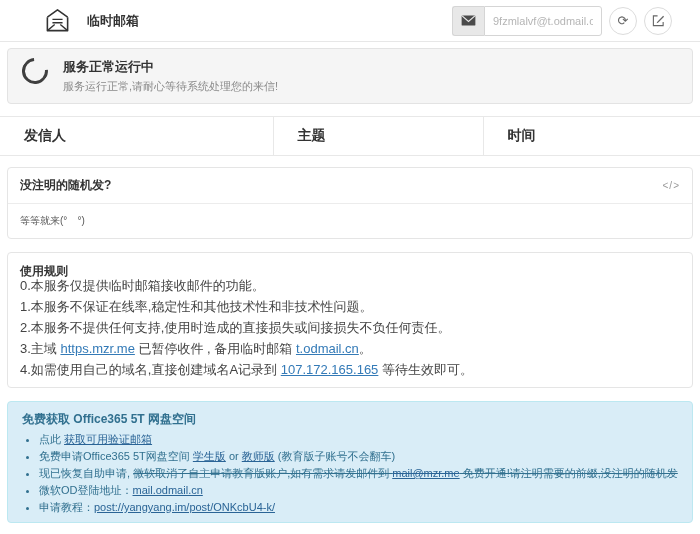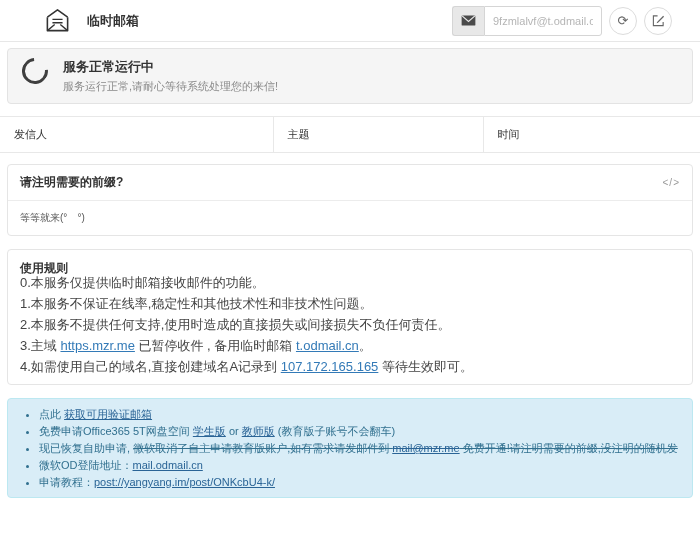--- a/index.html
+++ b/index.html
@@ -25,22 +25,22 @@
   
   .status-box { margin:6px 7px 0; background:#f5f5f5; border:1px solid #e3e3e3;
     border-radius:4px; padding:9px 14px; display:flex; align-items:flex-start; gap:15px; }
   .spinner { width:26px; height:26px; border-radius:50%; border:3px solid #3f3f3f;
     border-top-color:transparent; transform:rotate(40deg); flex:none; }
   .status-title { font-size:13px; font-weight:bold; color:#333; }
   .status-sub { font-size:11px; color:#8a8a8a; margin-top:3px; }
 
   
   table.mail { width:100%; border-collapse:collapse; margin-top:12px; }
-  table.mail th { font-size:11px; font-weight:normal; color:#333; text-align:left;
-    padding:10px 14px; border-top:1px solid #e8e8e8; border-bottom:1px solid #e8e8e8; }
+  table.mail th { font-size:14px; font-weight:bold; color:#333; text-align:left;
+    padding:10px 24px; border-top:1px solid #e8e8e8; border-bottom:1px solid #e8e8e8; }
   table.mail th + th { border-left:1px solid #e8e8e8; }
   .col-sender { width:39%; } .col-subject { width:30%; } .col-time { width:31%; }
 
   
   .card { margin:11px 7px 0; border:1px solid #e5e5e5; border-radius:4px; background:#fff; }
   .card-header { padding:9px 12px; border-bottom:1px solid #ececec; display:flex;
     align-items:center; justify-content:space-between; }
   .card-title { font-size:12px; font-weight:bold; color:#333; }
   .code-glyph { font-size:10px; color:#9a9a9a; letter-spacing:1px; }
   .card-body { padding:10px 12px; font-size:10px; color:#555; }
@@ -117,36 +117,37 @@
     <tr>
       <th class="col-sender">发信人</th>
       <th class="col-subject">主题</th>
       <th class="col-time">时间</th>
     </tr>
   </thead>
 </table>
 
 <div class="card">
   <div class="card-header">
-    <span class="card-title">请注明需要的前缀?</span>
+    <span class="card-title">没注明的随机发?</span>
     <span class="code-glyph">&lt;/&gt;</span>
   </div>
   <div class="card-body">等等就来(°ゝ°)</div>
 </div>
 
 <div class="rules">
   <div class="rules-title">使用规则</div>
   <p>0.本服务仅提供临时邮箱接收邮件的功能。</p>
   <p>1.本服务不保证在线率,稳定性和其他技术性和非技术性问题。</p>
   <p>2.本服务不提供任何支持,使用时造成的直接损失或间接损失不负任何责任。</p>
   <p><span>3.主域 </span><a class="lnk">https.mzr.me</a><span> 已暂停收件 , 备用临时邮箱 </span><a class="lnk">t.odmail.cn</a><span>。</span></p>
   <p><span>4.如需使用自己的域名,直接创建域名A记录到 </span><a class="lnk">107.172.165.165</a><span> 等待生效即可。</span></p>
 </div>
 
 <div class="promo">
+  <div class="promo-title">免费获取 Office365 5T 网盘空间</div>
   <ul>
     <li><span>点此 </span><a class="info-lnk">获取可用验证邮箱</a></li>
     <li><span>免费申请Office365 5T网盘空间 </span><a class="info-lnk">学生版</a><span> or </span><a class="info-lnk">教师版</a><span> (教育版子账号不会翻车)</span></li>
     <li><span>现已恢复自助申请, </span><span class="strike">微软取消了自主申请教育版账户,如有需求请发邮件到 </span><a class="strike-lnk">mail@mzr.me</a><span class="strike"> 免费开通!请注明需要的前缀,没注明的随机发</span></li>
     <li><span>微软OD登陆地址：</span><a class="info-lnk">mail.odmail.cn</a></li>
     <li><span>申请教程：</span><a class="info-lnk">post://yangyang.im/post/ONKcbU4-k/</a></li>
   </ul>
 </div>
 
 </body></html>

